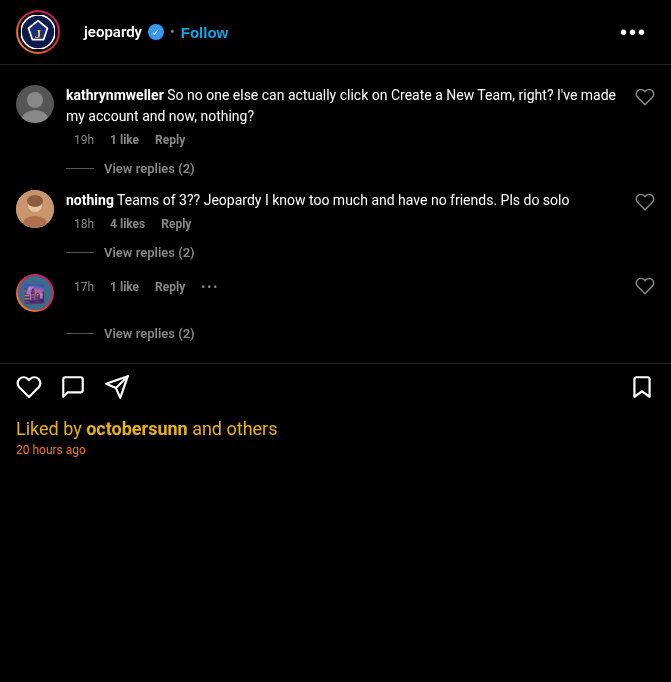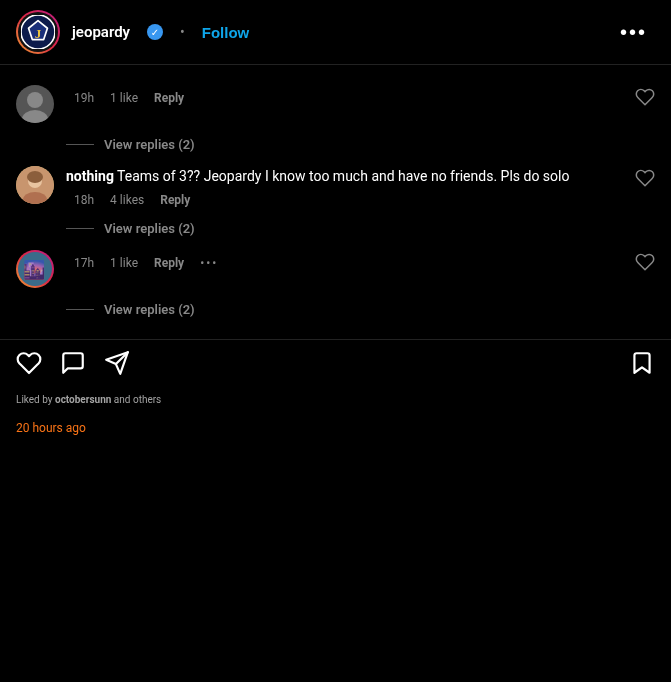--- a/index.html
+++ b/index.html
@@ -35,21 +35,22 @@
       background: #111;
       display: flex;
       align-items: center;
       justify-content: center;
       overflow: hidden;
     }
     .header-info {
       display: flex;
       align-items: center;
       flex: 1;
-      gap: 17px;
+      gap: 6px;
+      margin-left: 12px;
     }
     .username {
       font-weight: 600;
       font-size: 15px;
       color: #fff;
     }
     .verified-badge {
       width: 16px;
       height: 16px;
       background: #3897f0;
@@ -150,21 +151,21 @@
 
     .meta-time {
       color: #888;
       font-size: 12px;
       margin-left: 8px;
     }
 
     .meta-likes {
       color: #888;
       font-size: 12px;
-      font-weight: 400;
+      font-weight: 700;
     }
 
     .meta-reply {
       color: #888;
       font-size: 12px;
       font-weight: 700;
     }
 
     .meta-more {
       color: #888;
@@ -230,23 +231,23 @@
       cursor: pointer;
       color: #fff;
     }
 
     
     .post-footer {
       padding: 4px 16px 16px;
     }
 
     .liked-by {
-      font-size: 10px;
-      color: #a3a3a3;
-      margin-bottom: 16px;
+      font-size: 18px;
+      color: #eab308;
+      margin-bottom: 4px;
     }
 
     .liked-bold {
       font-weight: 700;
     }
 
     .post-time {
       font-size: 12px;
       color: #f97316;
     }
@@ -292,20 +293,24 @@
 <div class="comments-section">
 
   <div class="comment-item">
     <div class="comment-avatar plain">
       <svg width="38" height="38" viewBox="0 0 38 38">
         <circle cx="19" cy="15" r="8" fill="#888" stroke="none"></circle>
         <ellipse cx="19" cy="34" rx="13" ry="9" fill="#888" stroke="none"></ellipse>
       </svg>
     </div>
     <div class="comment-body">
+      <div class="comment-text">
+        <span class="comment-username">kathrynmweller</span>
+        <span> So no one else can actually click on Create a New Team, right? I've made my account and now, nothing?</span>
+      </div>
       <div class="comment-meta">
         <span class="meta-time">19h</span>
         <span class="meta-likes">1 like</span>
         <span class="meta-reply">Reply</span>
       </div>
     </div>
     <div class="comment-like">
       <svg class="heart-icon" viewBox="0 0 24 24">
         <path d="M20.84 4.61a5.5 5.5 0 0 0-7.78 0L12 5.67l-1.06-1.06a5.5 5.5 0 0 0-7.78 7.78l1.06 1.06L12 21.23l7.78-7.78 1.06-1.06a5.5 5.5 0 0 0 0-7.78z"></path>
       </svg>

